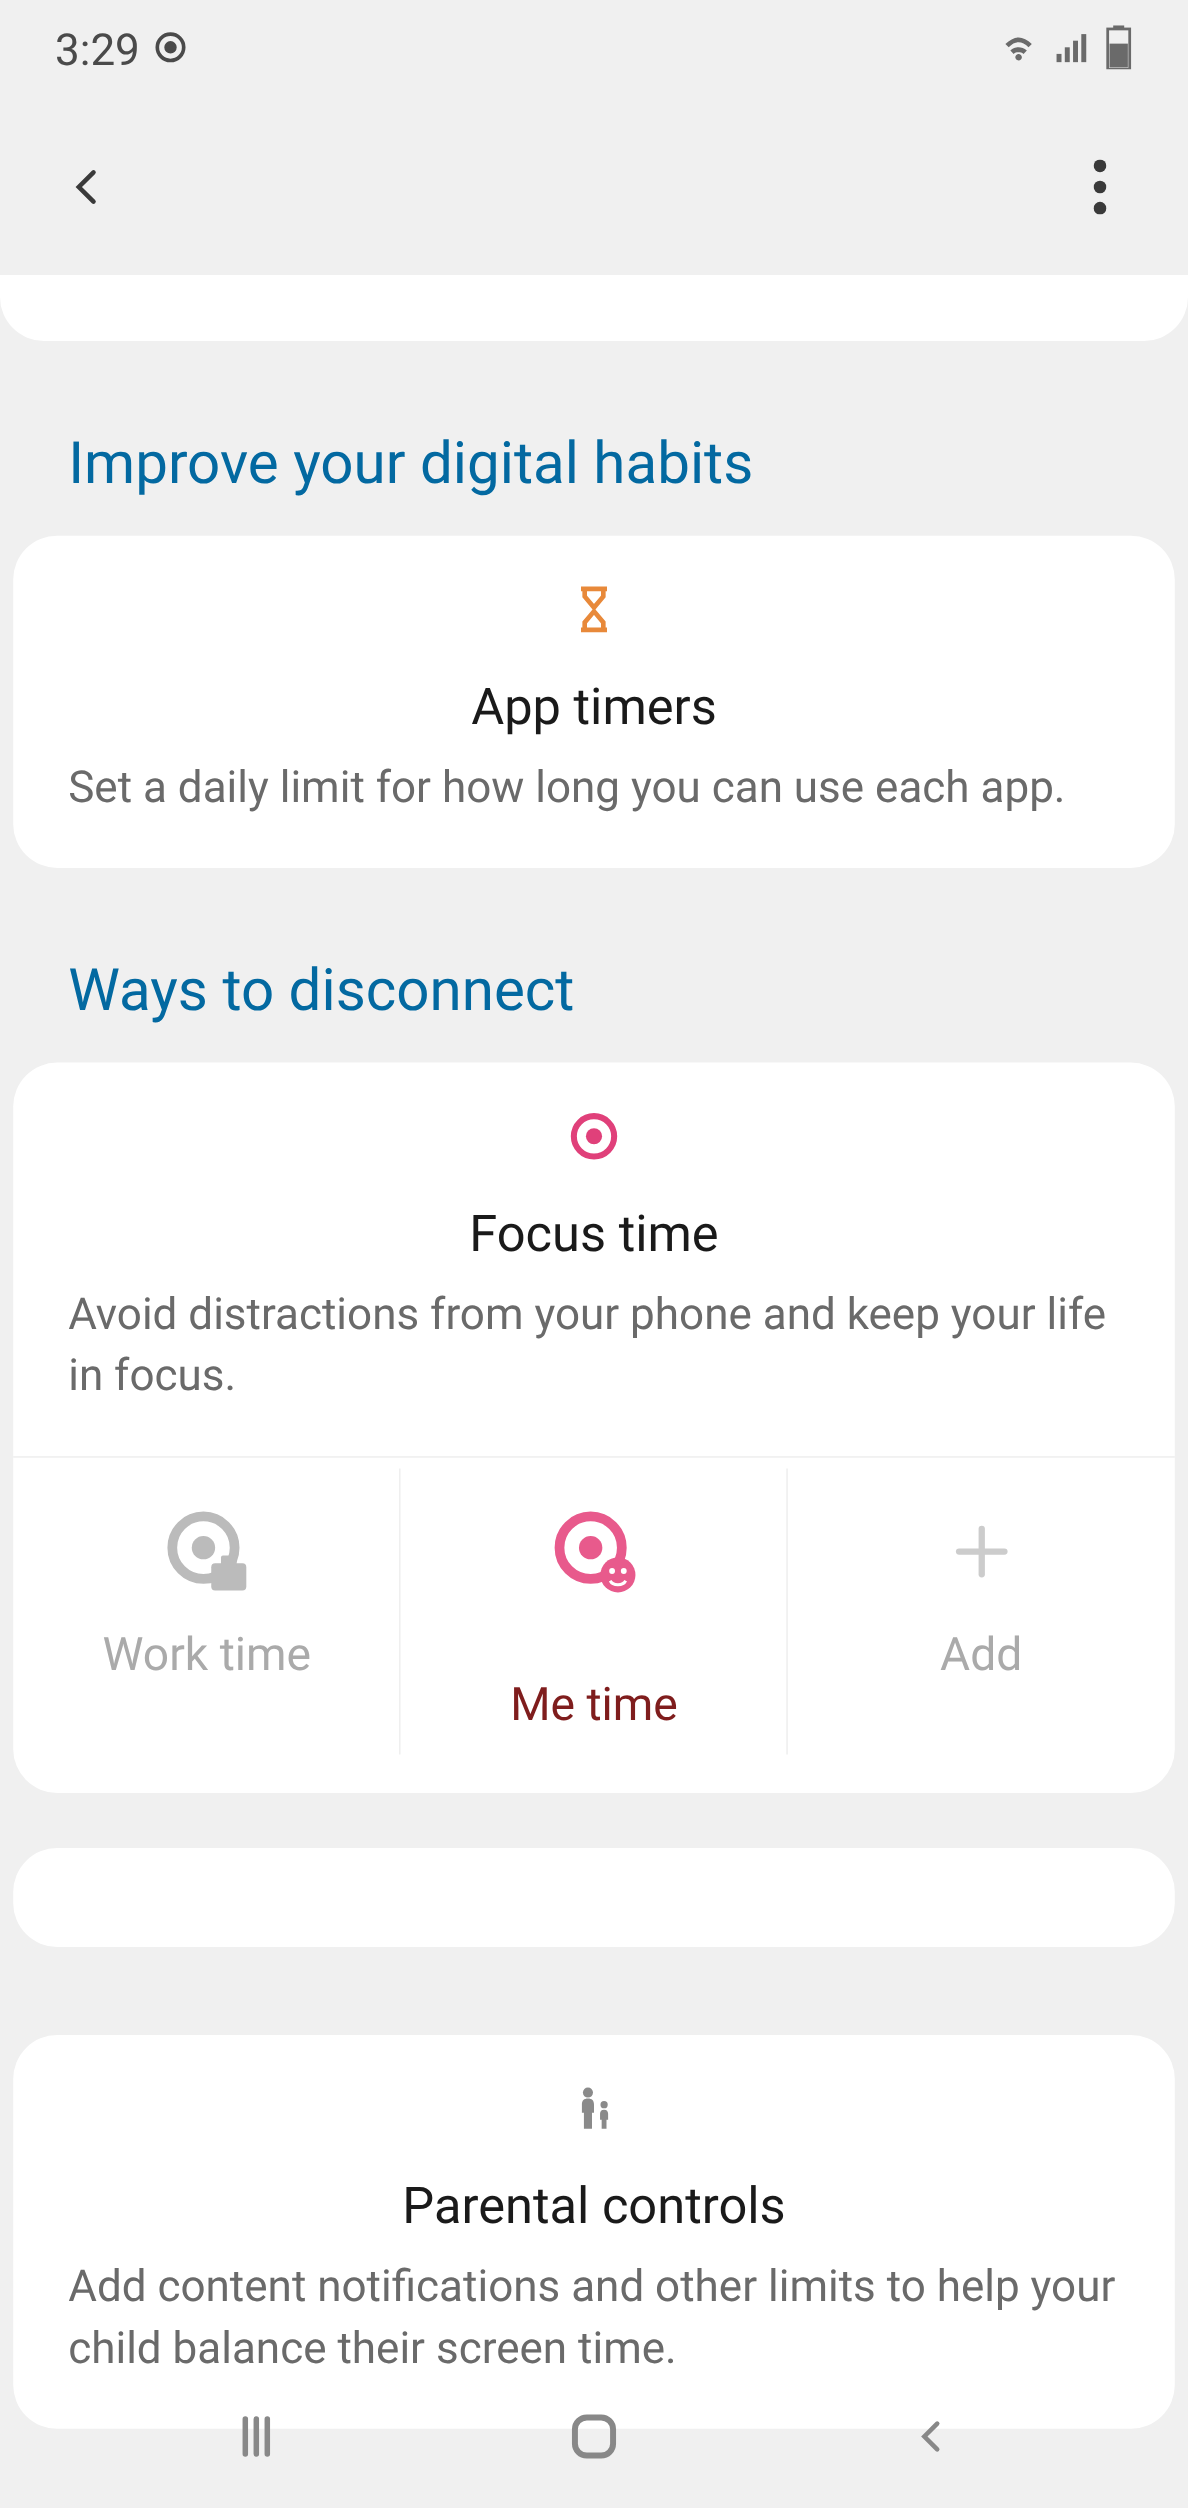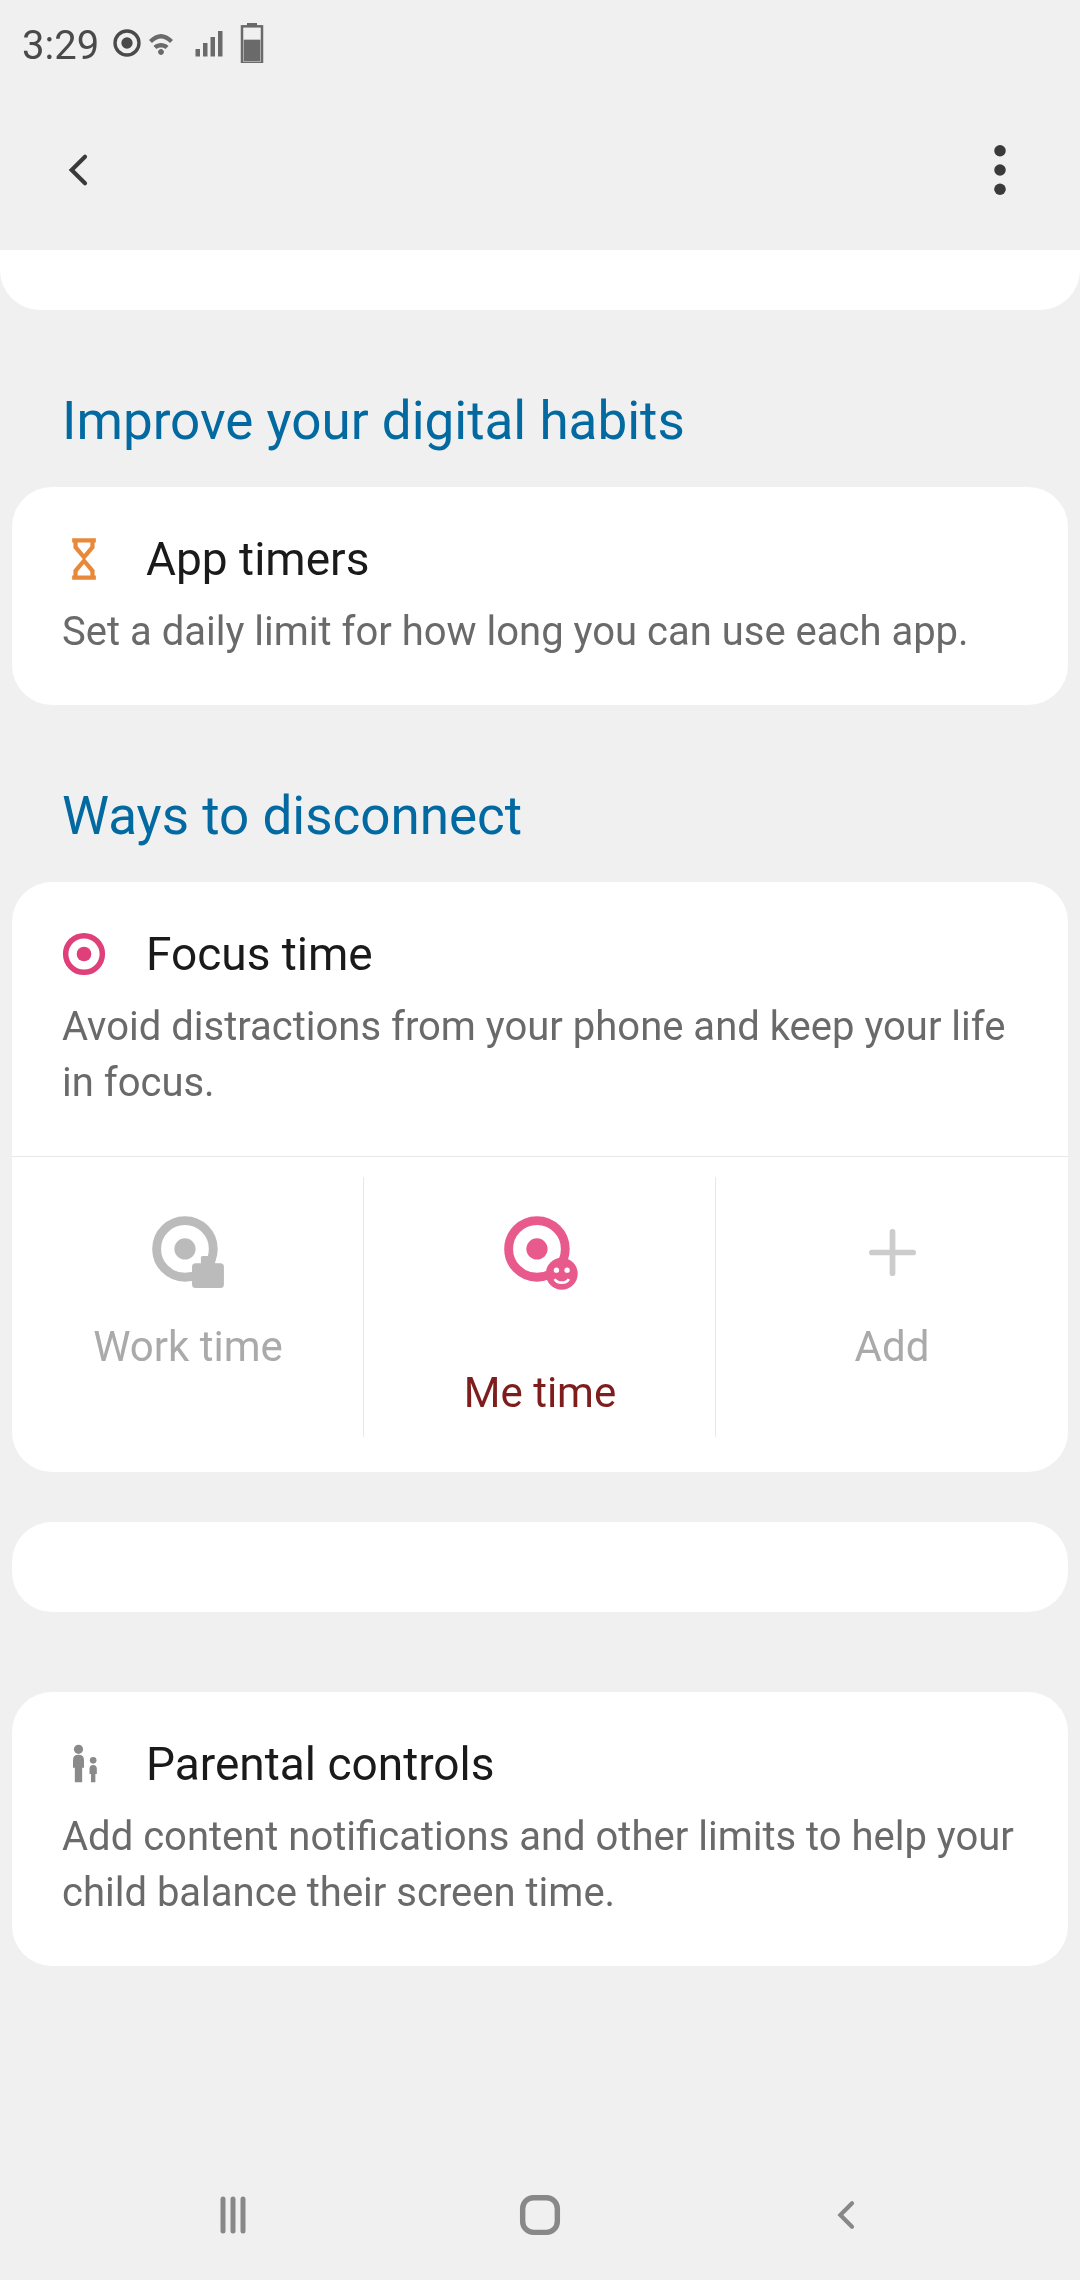--- a/index.html
+++ b/index.html
@@ -11,23 +11,23 @@
     body {
       width: 1080px;
       height: 2280px;
       background: #f0f0f0;
       position: relative;
       overflow: hidden;
     }
     .status-bar {
       height: 90px;
       display: flex;
-      justify-content: flex-start;
-      align-items: center;
-      padding: 0 22px;
+      justify-content: space-between;
+      align-items: center;
+      padding: 0 50px;
     }
     .status-left {
       display: flex;
       align-items: center;
       gap: 12px;
       color: #4a4a4a;
       font-size: 40px;
     }
     .status-right {
       display: flex;
@@ -68,20 +68,21 @@
       background: white;
       border-radius: 40px;
       padding: 45px 50px;
       margin-bottom: 50px;
     }
     .card-header {
       display: flex;
       align-items: center;
       gap: 40px;
       margin-bottom: 18px;
+      flex-direction: column;
     }
     .card-icon {
       width: 44px;
       height: 44px;
       display: flex;
       align-items: center;
       justify-content: center;
       flex-shrink: 0;
     }
     .card-title {
@@ -91,21 +92,21 @@
     }
     .card-desc {
       font-size: 40px;
       color: #6a6a6a;
       line-height: 1.4;
     }
     .focus-items {
       display: flex;
       margin-top: 45px;
       border-top: 1px solid #e8e8e8;
-      padding-top: 40px;
+      padding-top: 30px;
       margin-left: -50px;
       margin-right: -50px;
       margin-bottom: -10px;
     }
     .focus-item {
       flex: 1;
       display: flex;
       flex-direction: column;
       align-items: center;
       padding: 10px 0 20px 0;

